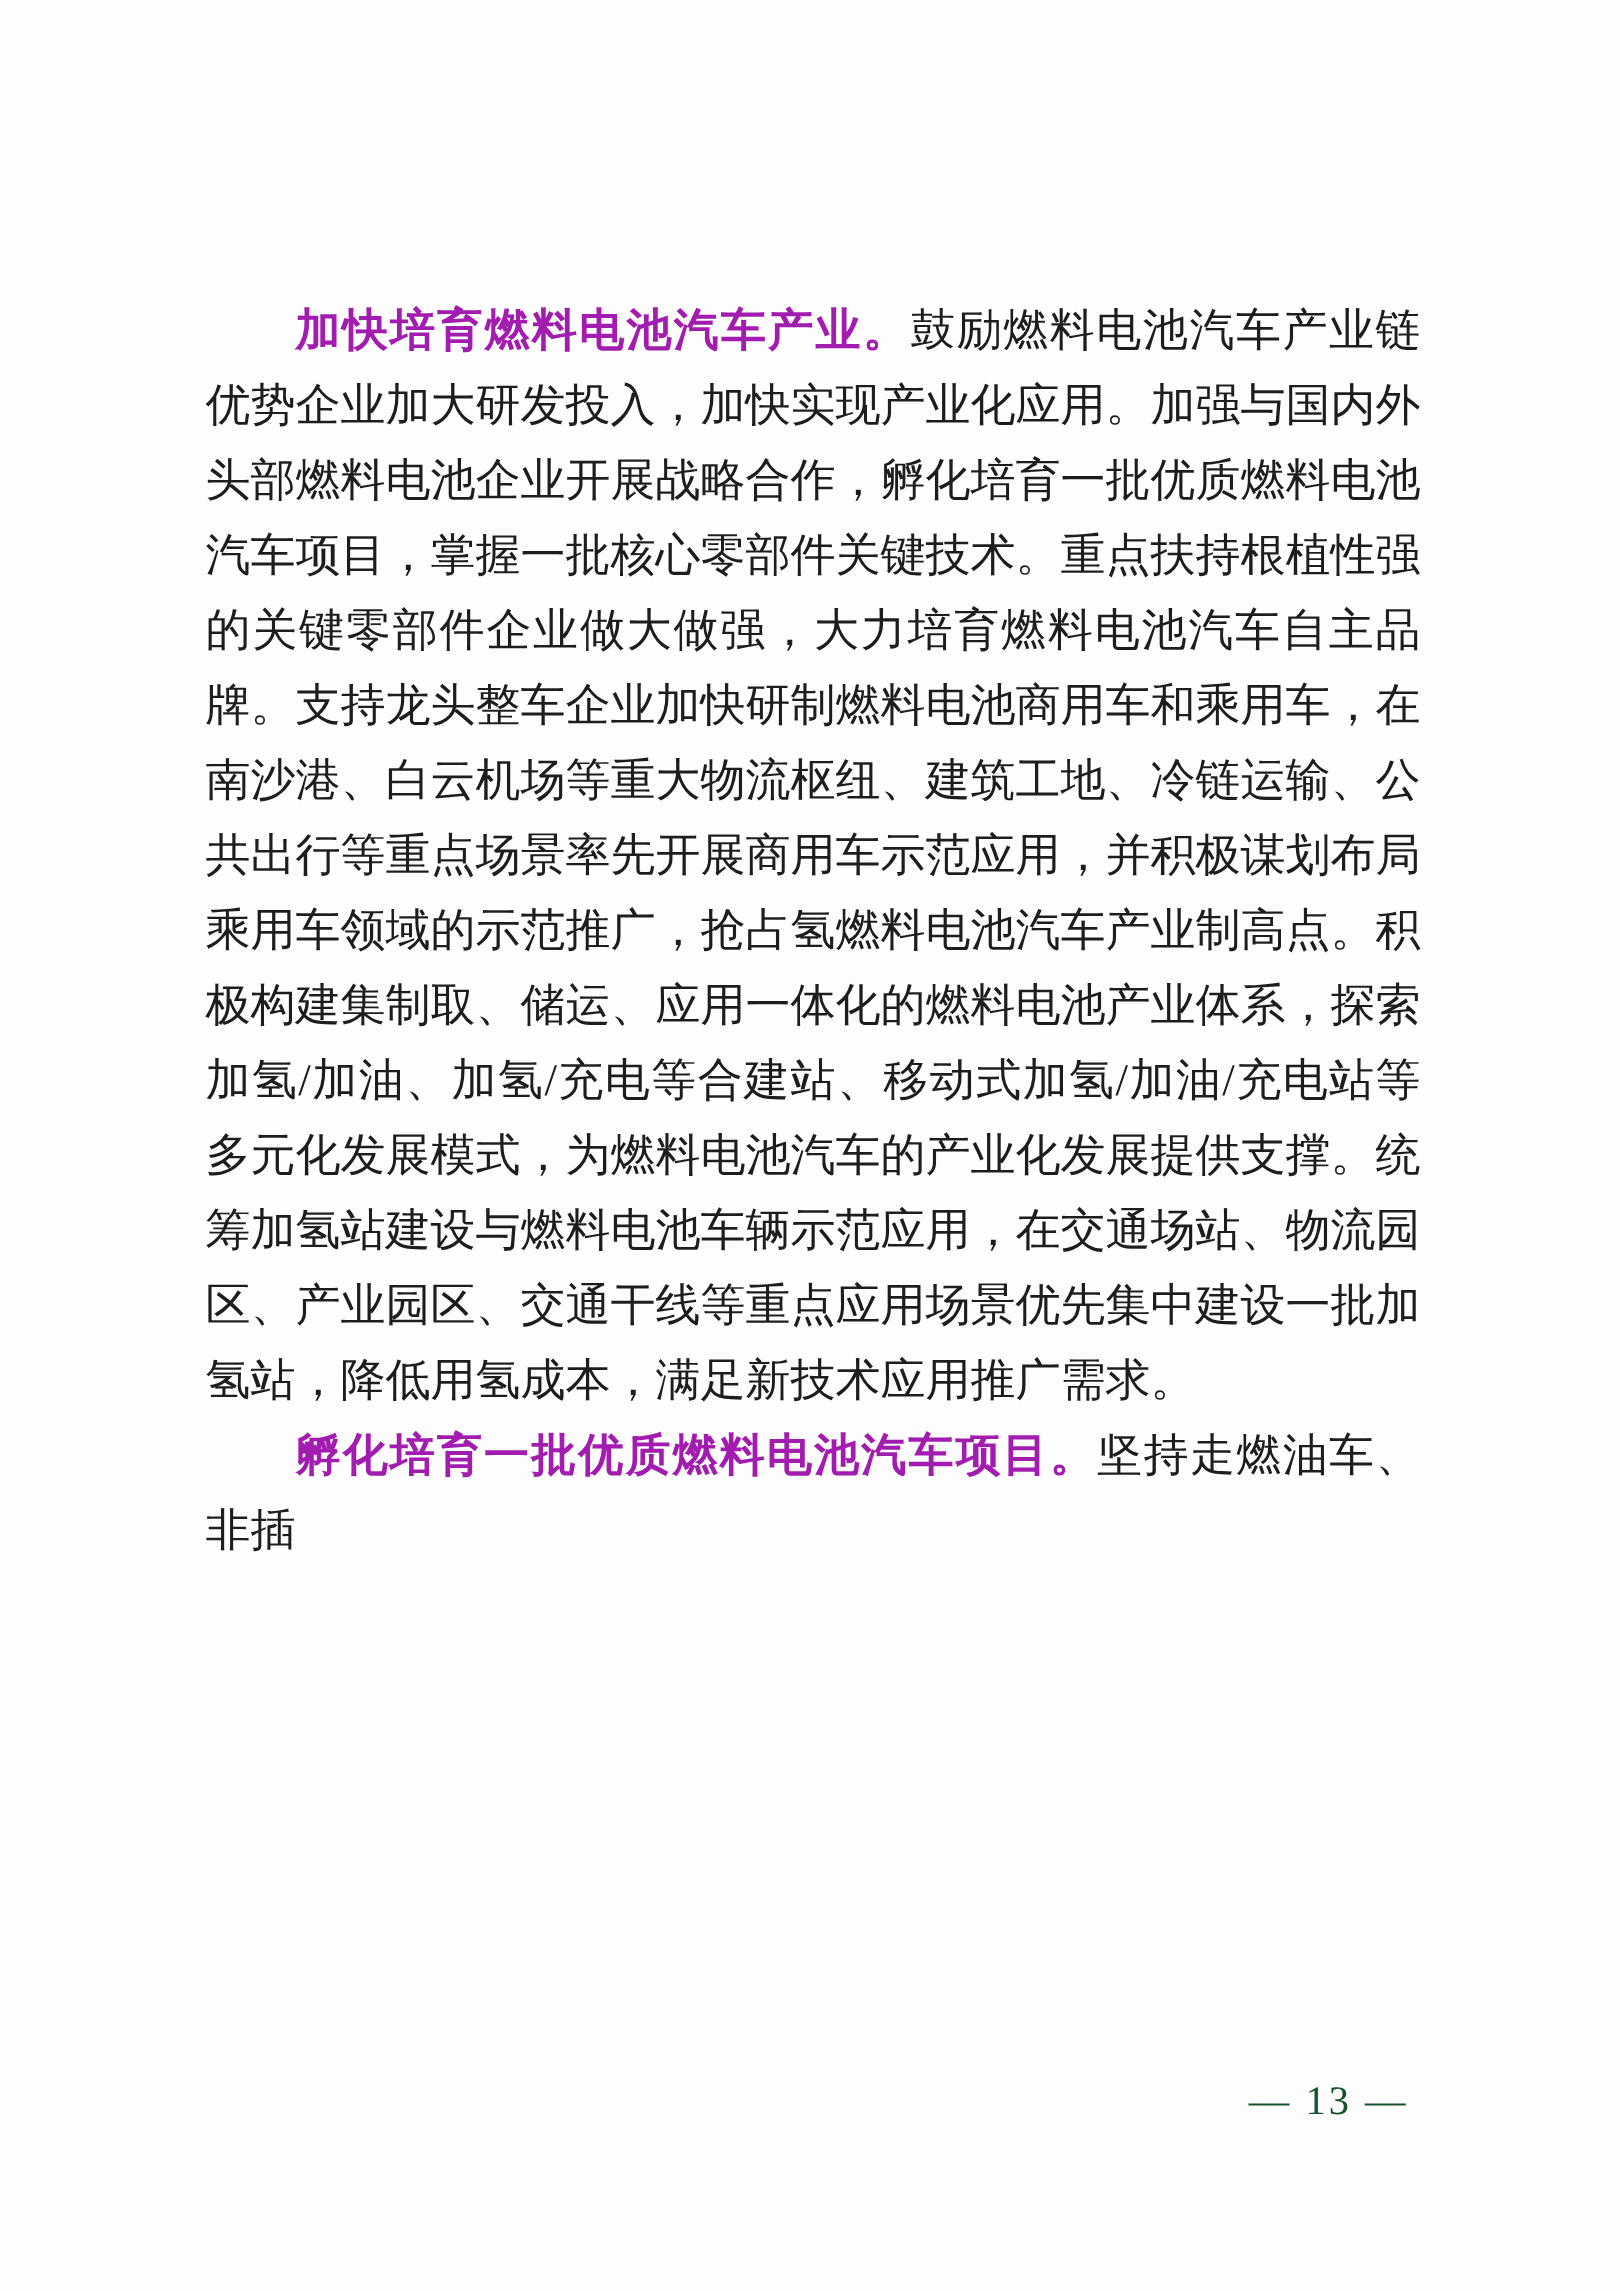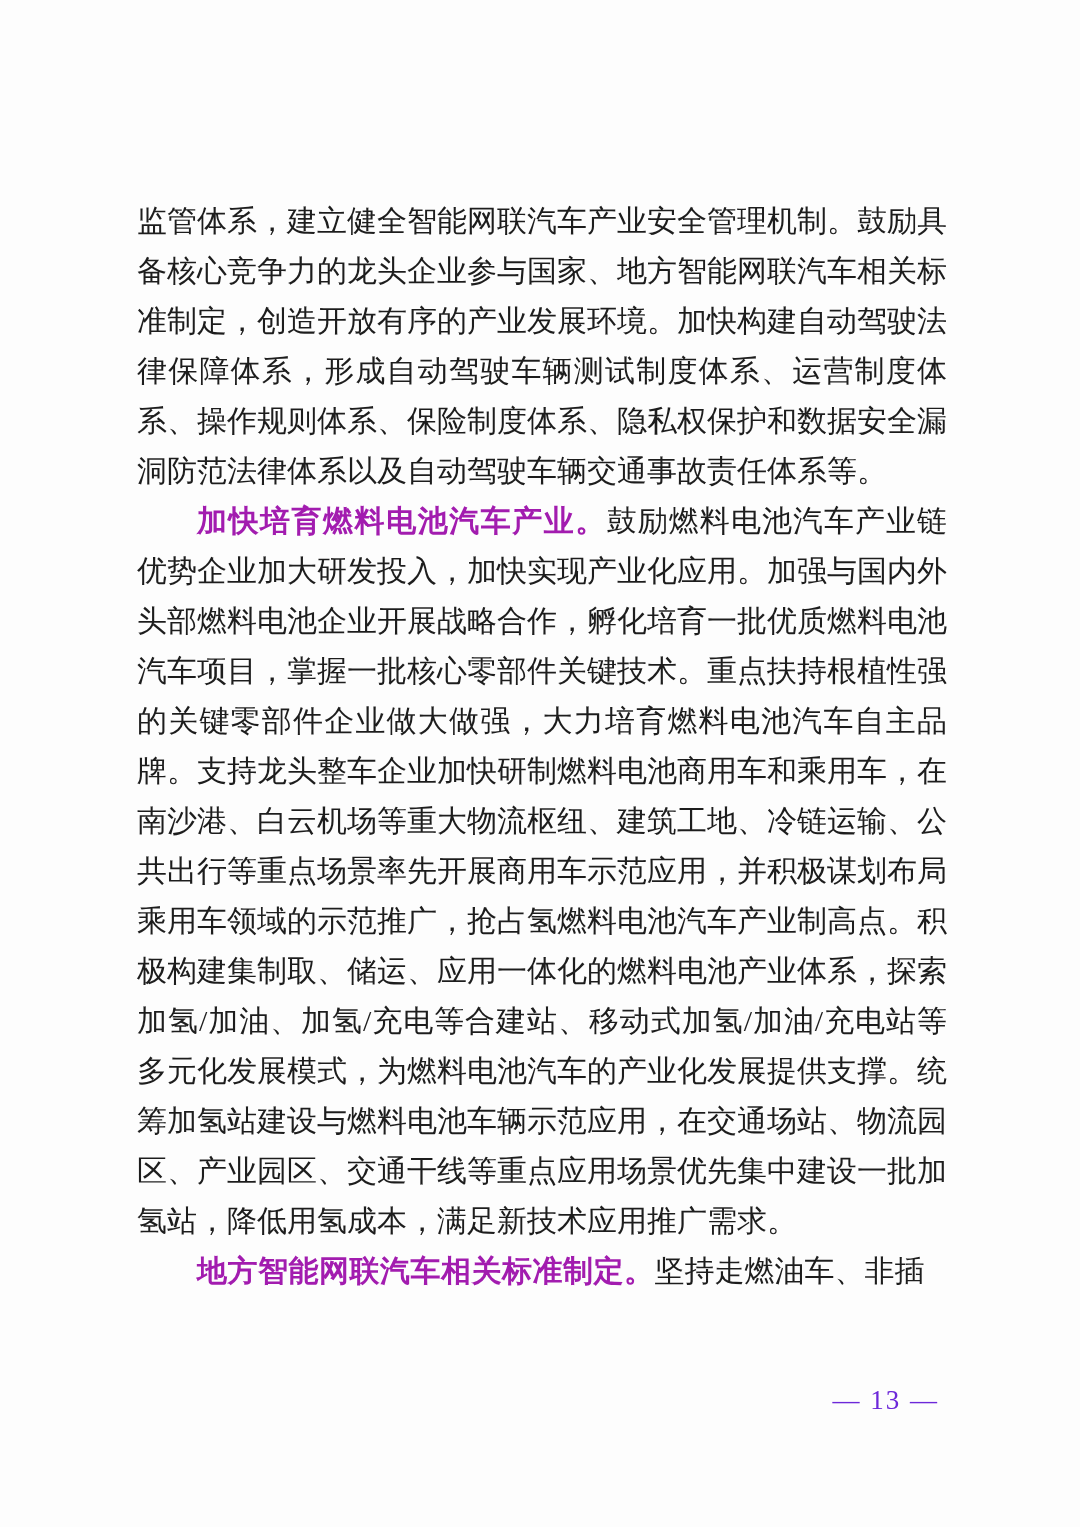--- a/index.html
+++ b/index.html
@@ -40,35 +40,34 @@
     font-weight: 700;
     color: #a21caf;
     letter-spacing: 0.5px;
   }
   .page-number {
     position: absolute;
     top: 1384px;
     right: 141px;
     font-size: 27px;
     line-height: 32px;
-    color: #6d28d9;
+    color: #14532d;
     letter-spacing: 2px;
     white-space: nowrap;
   }
 </style>
 </head>
 <body>
 
 <div class="page">
 
   <div class="content">
 
-    <p class="para continuation"><span>监管体系，建立健全智能网联汽车产业安全管理机制。鼓励具备核心竞争力的龙头企业参与国家、地方智能网联汽车相关标准制定，创造开放有序的产业发展环境。加快构建自动驾驶法律保障体系，形成自动驾驶车辆测试制度体系、运营制度体系、操作规则体系、保险制度体系、隐私权保护和数据安全漏洞防范法律体系以及自动驾驶车辆交通事故责任体系等。</span></p>
 
     <p class="para"><span class="lead">加快培育燃料电池汽车产业。</span><span>鼓励燃料电池汽车产业链优势企业加大研发投入，加快实现产业化应用。加强与国内外头部燃料电池企业开展战略合作，孵化培育一批优质燃料电池汽车项目，掌握一批核心零部件关键技术。重点扶持根植性强的关键零部件企业做大做强，大力培育燃料电池汽车自主品牌。支持龙头整车企业加快研制燃料电池商用车和乘用车，在南沙港、白云机场等重大物流枢纽、建筑工地、冷链运输、公共出行等重点场景率先开展商用车示范应用，并积极谋划布局乘用车领域的示范推广，抢占氢燃料电池汽车产业制高点。积极构建集制取、储运、应用一体化的燃料电池产业体系，探索加氢/加油、加氢/充电等合建站、移动式加氢/加油/充电站等多元化发展模式，为燃料电池汽车的产业化发展提供支撑。统筹加氢站建设与燃料电池车辆示范应用，在交通场站、物流园区、产业园区、交通干线等重点应用场景优先集中建设一批加氢站，降低用氢成本，满足新技术应用推广需求。</span></p>
 
-    <p class="para"><span class="lead">地方智能网联汽车相关标准制定。</span><span>坚持走燃油车、非插</span></p>
+    <p class="para"><span class="lead">孵化培育一批优质燃料电池汽车项目。</span><span>坚持走燃油车、非插</span></p>
 
   </div>
 
   <div class="page-number">— 13 —</div>
 
 </div>
 
 </body></html>

